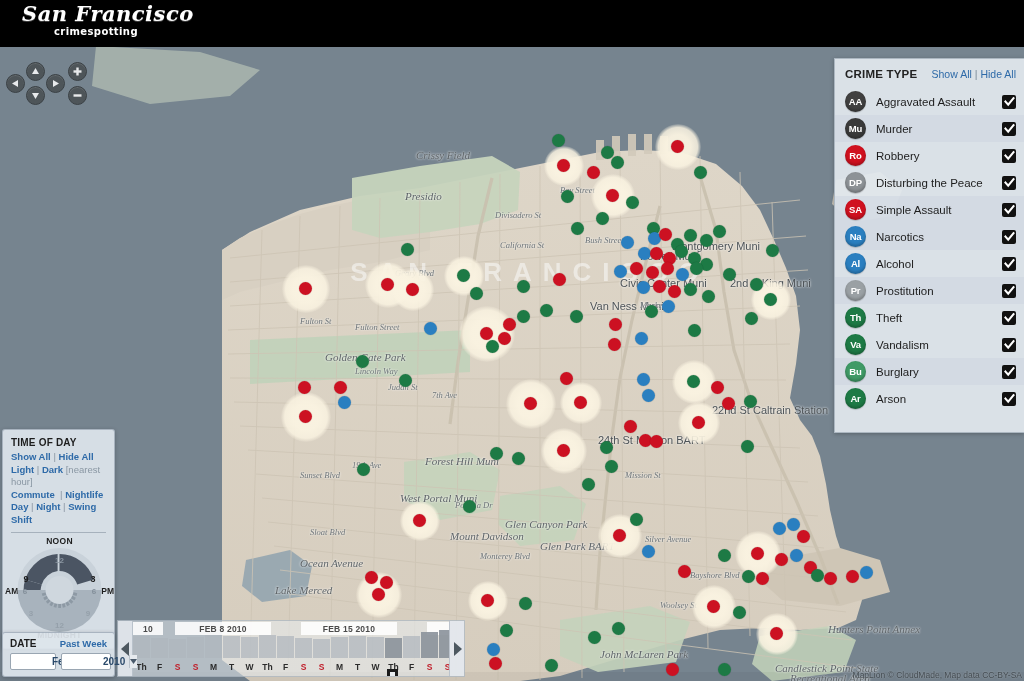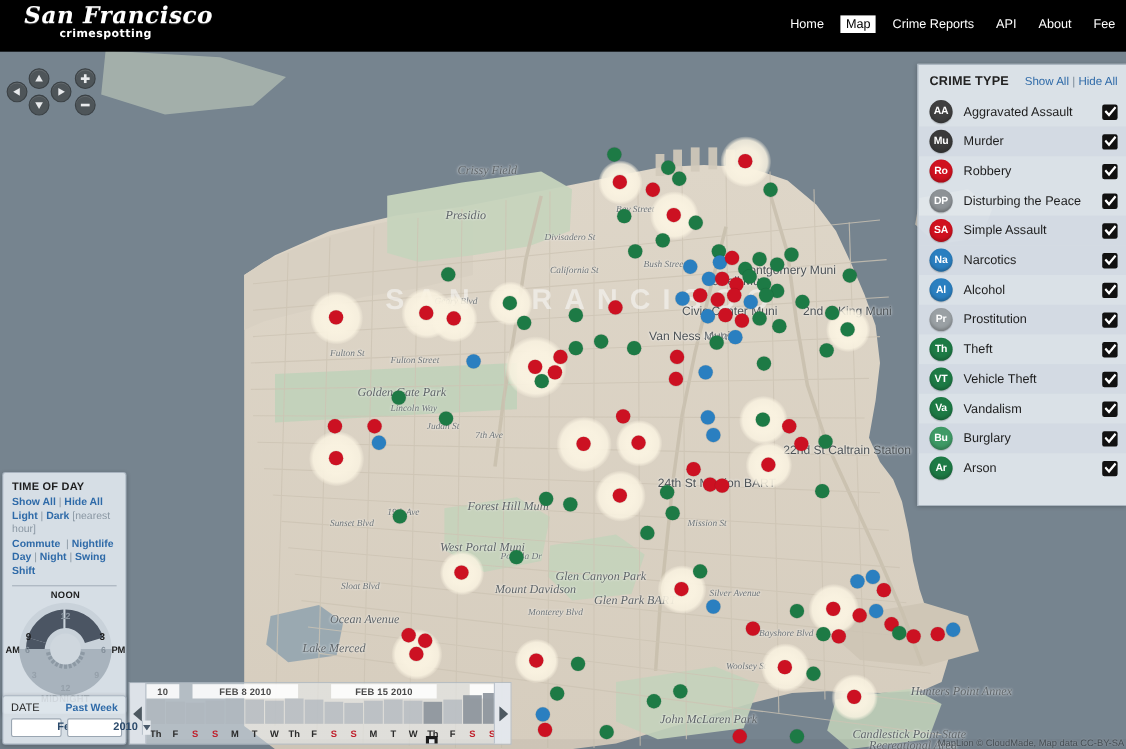--- a/index.html
+++ b/index.html
@@ -149,21 +149,21 @@
   
   #date-panel {
     position: absolute; left: 2px; bottom: 4px; width: 113px; height: 45px;
     background: rgba(222,229,236,.93);
     border: 1px solid rgba(160,172,184,.85);
     border-radius: 3px;
     box-shadow: 0 1px 4px rgba(0,0,0,.22);
     z-index: 46; padding: 5px 7px;
   }
   #date-panel .row1 { display: flex; align-items: baseline; }
-  #date-panel .dlabel { font-size: 10px; font-weight: 400; color: #1d1d1d; }
+  #date-panel .dlabel { font-size: 10px; font-weight: 700; color: #1d1d1d; }
   #date-panel .past { font-size: 9.5px; font-weight: 700; color: #2e6aa8; margin-left: auto; cursor: pointer; }
   #date-panel .row2 { display: flex; gap: 5px; margin-top: 4px; }
   .sel {
     display: flex; align-items: center; justify-content: space-between;
     background: #fff; border: 1px solid #9aa6b2; border-radius: 2px;
     height: 17px; padding: 0 3px 0 5px; cursor: pointer;
   }
   .sel .val { font-size: 10px; color: #2b4a6b; font-weight: 700; margin-left: 36px; }
   .sel .arw {
     width: 12px; height: 13px; background: #e6eaee; border-left: 1px solid #b9c2cb;
@@ -501,28 +501,20 @@
       </div>
 
     <div id="attrib">MapLion © CloudMade, Map data CC-BY-SA</div>
   </div>
 
   <div id="header">
     <div id="logo">
       <span class="script">San Francisco</span>
       <span class="sub">crimespotting</span>
     </div>
-    <div id="nav">
-        <span class="nav-item">Home</span>
-        <span class="nav-item active">Map</span>
-        <span class="nav-item">Crime Reports</span>
-        <span class="nav-item">API</span>
-        <span class="nav-item">About</span>
-        <span class="nav-item">Fee</span>
-      </div>
   </div>
 
   <div id="mapctl">
     <div class="ctl-btn pan" style="left:0px; top:14px;">
       <svg width="9" height="9" viewBox="0 0 9 9">
           <polygon points="7,1 7,8 1,4.5" fill="#e8eaec"></polygon>
         </svg>
     </div>
     <div class="ctl-btn pan" style="left:20px; top:2px;">
       <svg width="9" height="9" viewBox="0 0 9 9">
@@ -630,29 +622,20 @@
           <span class="crime-label">Prostitution</span>
           <span class="chk">
             <svg width="11" height="11" viewBox="0 0 11 11">
               <polyline points="1.5,5.6 4.2,8.6 9.5,2.2" fill="none" stroke="#fff" stroke-width="2.1" stroke-linecap="square"></polyline>
             </svg>
           </span>
         </div>
         <div class="crime-row">
           <span class="badge" style="background: rgb(29, 122, 69);">Th</span>
           <span class="crime-label">Theft</span>
-          <span class="chk">
-            <svg width="11" height="11" viewBox="0 0 11 11">
-              <polyline points="1.5,5.6 4.2,8.6 9.5,2.2" fill="none" stroke="#fff" stroke-width="2.1" stroke-linecap="square"></polyline>
-            </svg>
-          </span>
-        </div>
-        <div class="crime-row alt">
-          <span class="badge" style="background: rgb(29, 122, 69);">VT</span>
-          <span class="crime-label">Vehicle Theft</span>
           <span class="chk">
             <svg width="11" height="11" viewBox="0 0 11 11">
               <polyline points="1.5,5.6 4.2,8.6 9.5,2.2" fill="none" stroke="#fff" stroke-width="2.1" stroke-linecap="square"></polyline>
             </svg>
           </span>
         </div>
         <div class="crime-row">
           <span class="badge" style="background: rgb(29, 122, 69);">Va</span>
           <span class="crime-label">Vandalism</span>
           <span class="chk">

